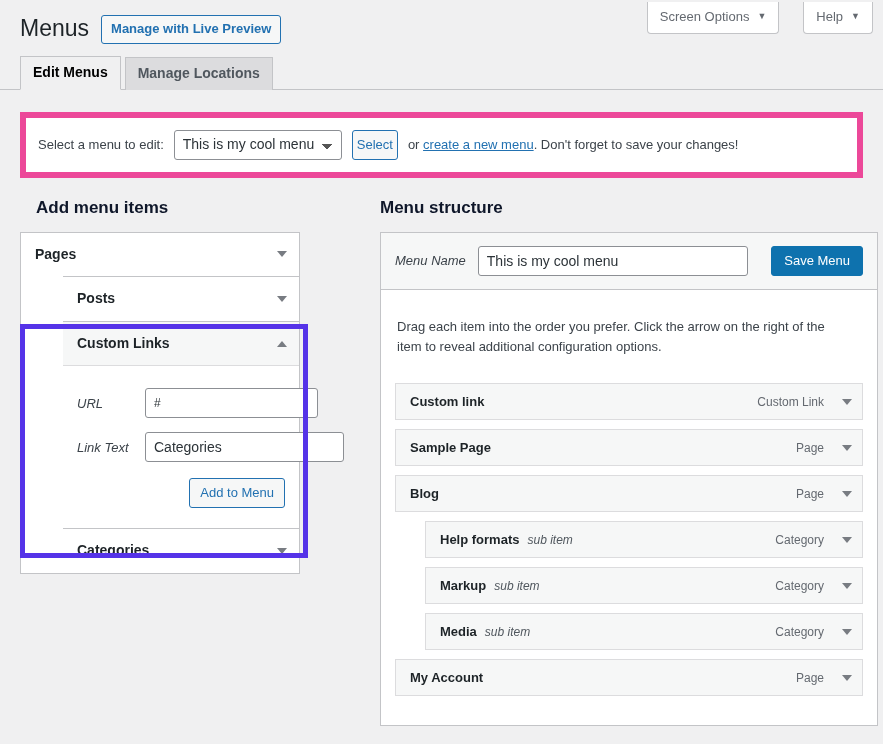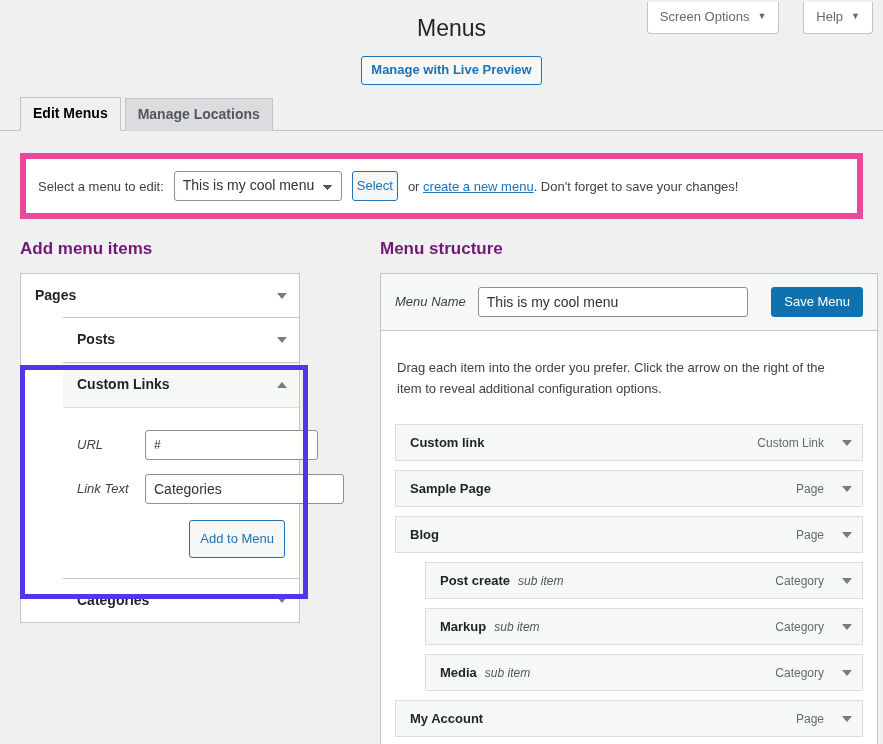--- a/index.html
+++ b/index.html
@@ -37,24 +37,23 @@
   }
   .caret-sm {
     font-size: 9px;
     line-height: 1;
     color: #646970;
   }
 
   
   .title-row {
     display: flex;
-    align-items: center;
+    align-items: flex-end;
     gap: 12px;
     padding: 14px 0 0 20px;
-    flex-direction: column;
   }
   h1.page-title {
     margin: 0;
     font-size: 23px;
     font-weight: 400;
     color: #1d2327;
     line-height: 1.3;
   }
   .page-title-action {
     display: inline-block;
@@ -159,24 +158,24 @@
     align-items: flex-start;
   }
   .col-left { width: 280px; flex: none; }
   .col-right {
     flex: 1;
     margin-left: 40px;
     padding-right: 5px;
     padding-left: 40px;
   }
   h3.col-heading {
-    margin: 0 0 12px 0;
+    margin: 0 0 12px 16px;
     font-size: 17px;
     font-weight: 700;
-    color: #701a75;
+    color: #0f172a;
     line-height: 1.4;
   }
   .col-right h3.col-heading { margin-left: 0; }
 
   
   .accordion-wrap { position: relative; }
   .accordion {
     background: #fff;
     border: 1px solid #c3c4c7;
   }
@@ -239,21 +238,21 @@
     padding-top: 2px;
     padding-bottom: 6px;
   }
   .btn-add {
     background: #f6f7f7;
     border: 1px solid #2271b1;
     color: #2271b1;
     border-radius: 3px;
     font-size: 13px;
     padding: 0 10px;
-    height: 38px;
+    height: 30px;
     line-height: 28px;
     cursor: pointer;
     font-family: "Liberation Sans", sans-serif;
   }
 
   
   .highlight-box {
     position: absolute;
     border: 5px solid #5533e8;
     pointer-events: none;
@@ -476,21 +475,21 @@
 
         <div class="menu-item">
           <span class="mi-title">Blog</span>
           <span class="mi-right">
             <span class="mi-type">Page</span>
             <span class="mi-toggle"></span>
           </span>
         </div>
 
         <div class="menu-item depth-1">
-          <span class="mi-title">Post create</span>
+          <span class="mi-title">Help formats</span>
           <span class="mi-sub">sub item</span>
           <span class="mi-right">
             <span class="mi-type">Category</span>
             <span class="mi-toggle"></span>
           </span>
         </div>
 
         <div class="menu-item depth-1">
           <span class="mi-title">Markup</span>
           <span class="mi-sub">sub item</span>

